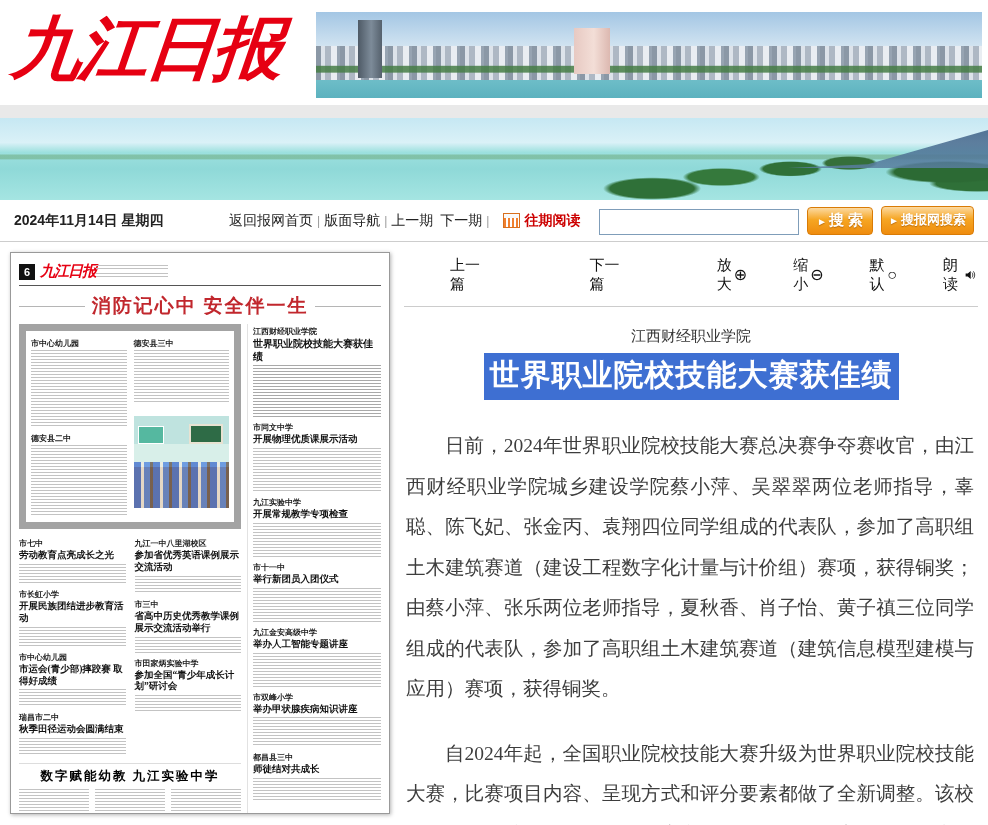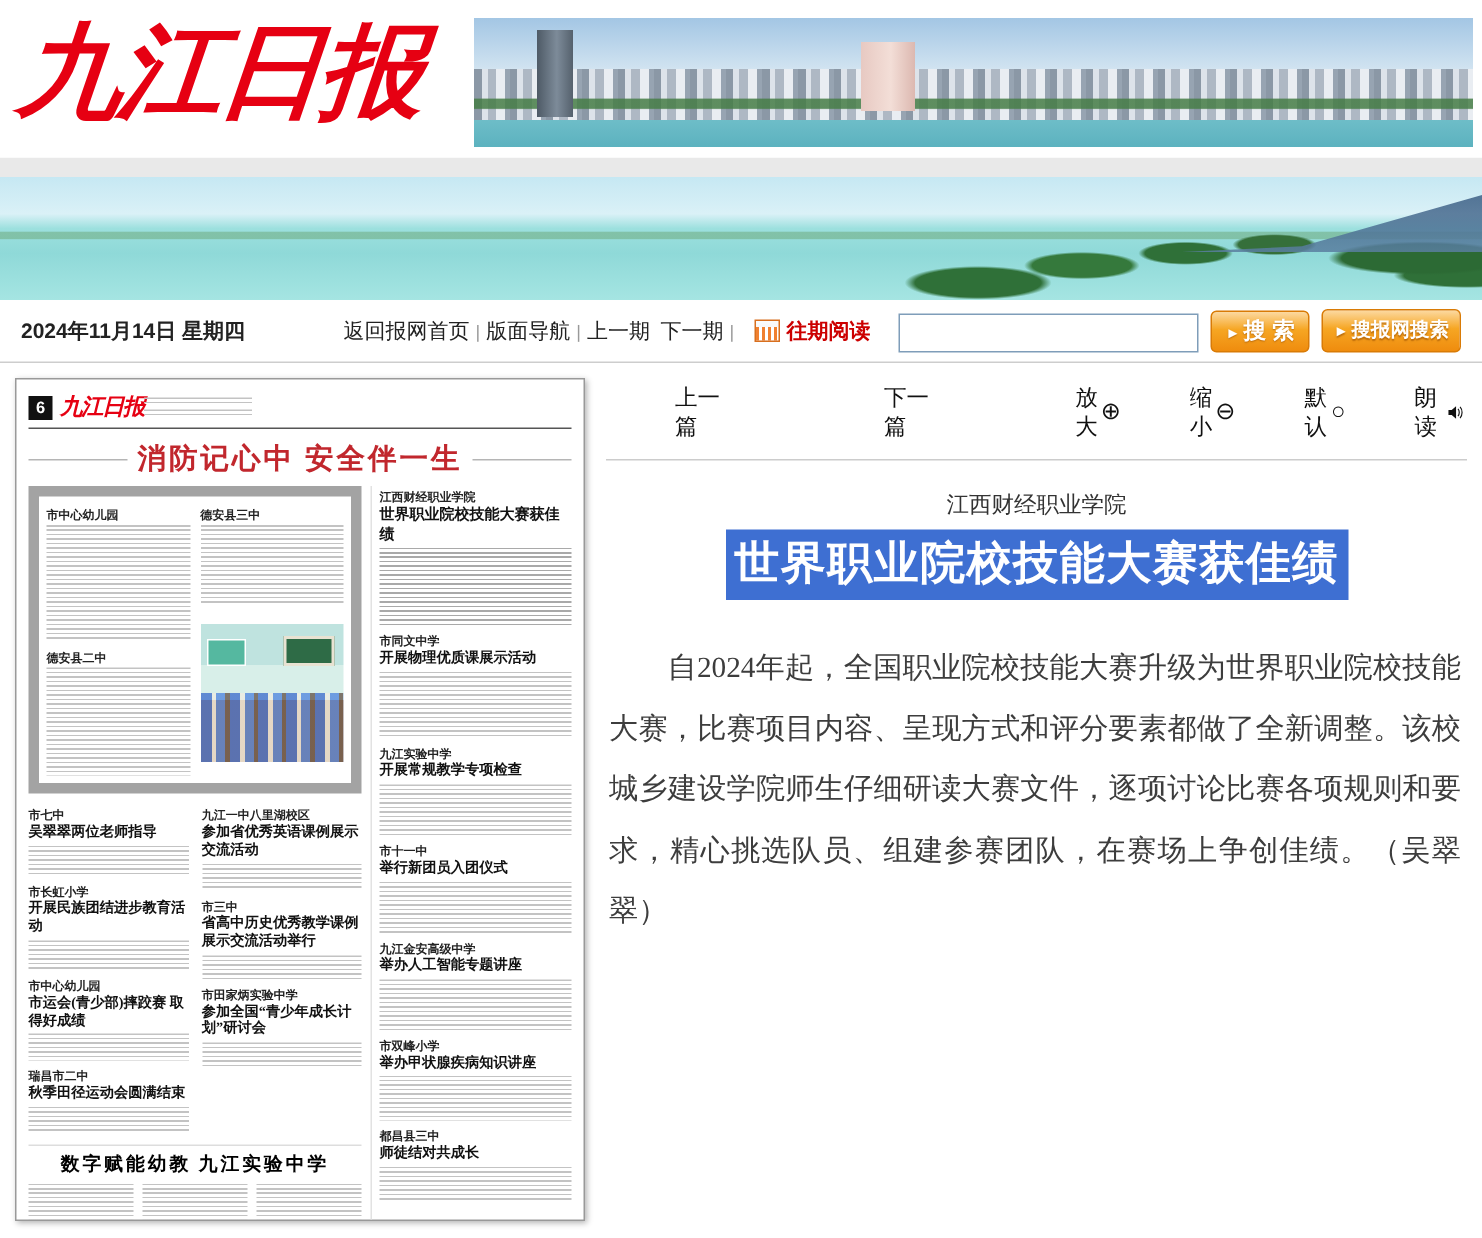--- a/index.html
+++ b/index.html
@@ -226,21 +226,21 @@
             <div class="board"></div>
             <div class="board2"></div>
             <div class="kids"></div>
           </div>
         </div>
 
         <div class="t-lists">
           <div>
             <div class="t-item">
               <div class="t-school">市七中</div>
-              <div class="t-title">吴翠翠两位老师指导</div>
+              <div class="t-title">劳动教育点亮成长之光</div>
               <div class="ft" style="height:20px;"></div>
             </div>
             <div class="t-item">
               <div class="t-school">市长虹小学</div>
               <div class="t-title">开展民族团结进步教育活动</div>
               <div class="ft" style="height:20px;"></div>
             </div>
             <div class="t-item">
               <div class="t-school">市中心幼儿园</div>
               <div class="t-title">市运会(青少部)摔跤赛 取得好成绩</div>
@@ -348,16 +348,17 @@
         </span>
       </div>
     </div>
 
     <div class="r-kicker">江西财经职业学院</div>
     <div class="r-titlewrap">
       <span class="r-title">世界职业院校技能大赛获佳绩</span>
     </div>
 
     <div class="r-body">
+      <p>日前，2024年世界职业院校技能大赛总决赛争夺赛收官，由江西财经职业学院城乡建设学院蔡小萍、吴翠翠两位老师指导，辜聪、陈飞妃、张金丙、袁翔四位同学组成的代表队，参加了高职组土木建筑赛道（建设工程数字化计量与计价组）赛项，获得铜奖；由蔡小萍、张乐两位老师指导，夏秋香、肖子怡、黄子禛三位同学组成的代表队，参加了高职组土木建筑赛道（建筑信息模型建模与应用）赛项，获得铜奖。</p>
       <p>自2024年起，全国职业院校技能大赛升级为世界职业院校技能大赛，比赛项目内容、呈现方式和评分要素都做了全新调整。该校城乡建设学院师生仔细研读大赛文件，逐项讨论比赛各项规则和要求，精心挑选队员、组建参赛团队，在赛场上争创佳绩。（吴翠翠）</p>
     </div>
   </div>
 </div>
 
 </body></html>

